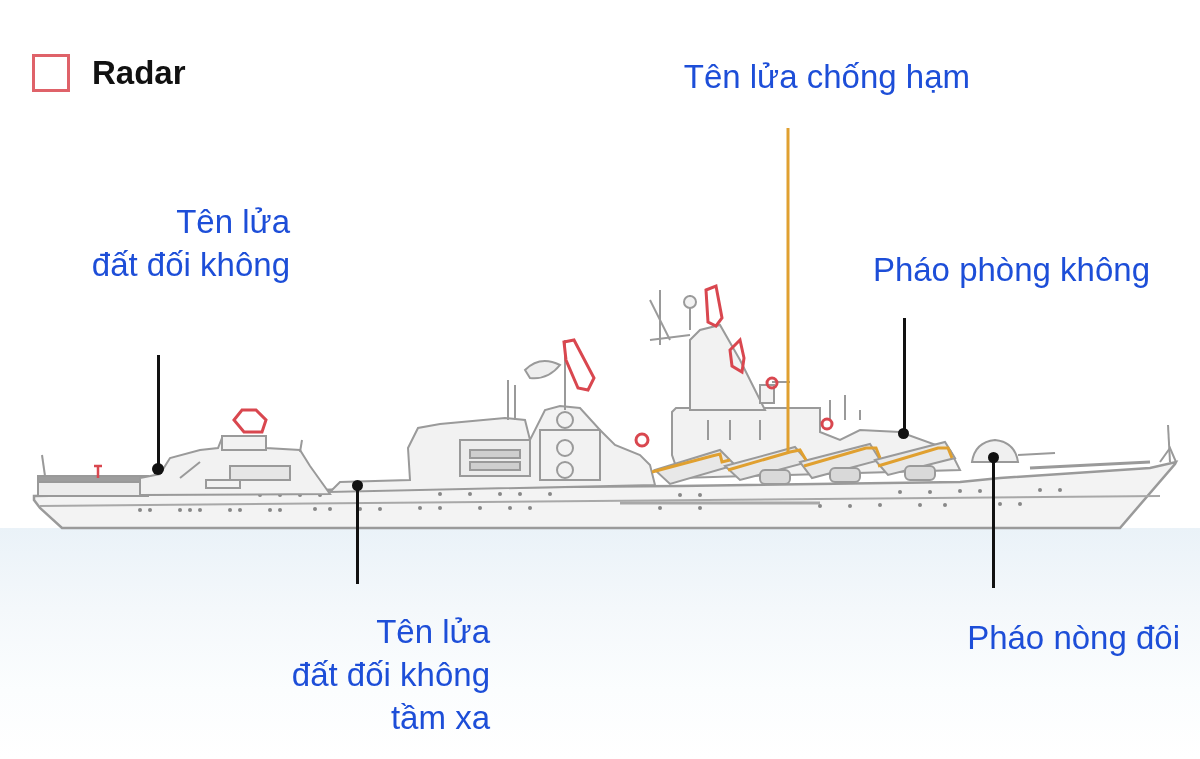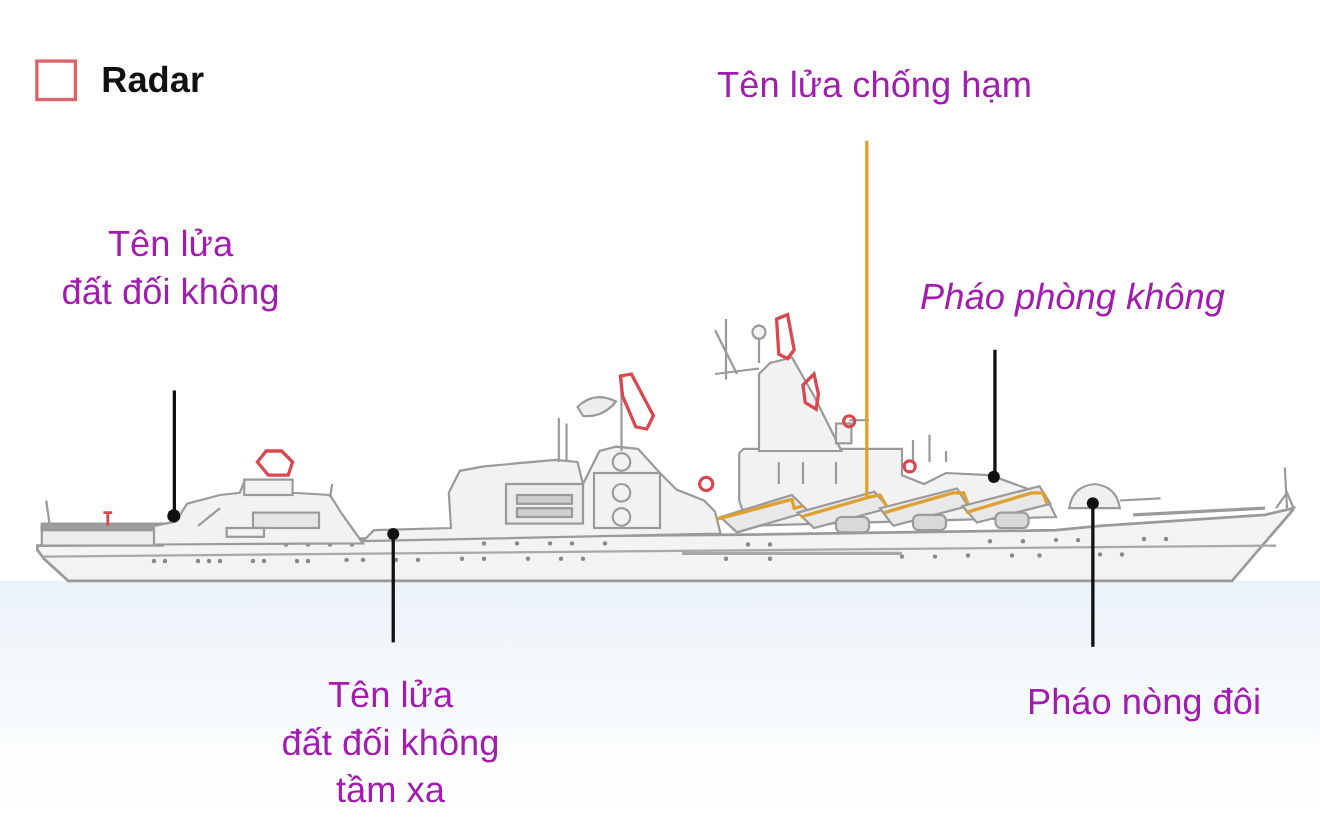--- a/index.html
+++ b/index.html
@@ -3,21 +3,21 @@
 <meta charset="utf-8">
 <style>
   html, body { margin:0; padding:0; }
   body {
     width:1200px; height:759px; position:relative; overflow:hidden;
     background:#ffffff;
     font-family:"Liberation Sans", sans-serif;
     color:#111;
   }
   .label {
-    position:absolute; font-size:33px; line-height:43px; text-align:center; color:#a21caf;
+    position:absolute; font-size:33px; line-height:43px; text-align:right; color:#1d4ed8;
     white-space:nowrap;
   }
   .label span { display:block; }
   .legend { position:absolute; left:32px; top:54px; display:flex; align-items:center; }
   .legend-box { width:38px; height:38px; border:3px solid #d9474f; box-sizing:border-box; opacity:0.85; }
   .legend-text { margin-left:22px; font-size:33px;font-weight:bold; }
   .water {
     position:absolute; left:0; top:528px; width:1200px; height:231px;
     background:linear-gradient(#eaf2f8 0%, #f4f8fb 35%, #fbfdfe 70%, #ffffff 100%);
   }
@@ -196,21 +196,21 @@
 
 <div class="label" style="left:620px; top:55px; width:350px;">
   <span>Tên lửa chống hạm</span>
 </div>
 
 <div class="label" style="left:20px; top:200px; width:270px;">
   <span>Tên lửa</span>
   <span>đất đối không</span>
 </div>
 
-<div class="label" style="left:800px; top:248px; width:350px;font-style:italic;">
+<div class="label" style="left:800px; top:248px; width:350px;">
   <span>Pháo phòng không</span>
 </div>
 
 <div class="label" style="left:220px; top:610px; width:270px;">
   <span>Tên lửa</span>
   <span>đất đối không</span>
   <span>tầm xa</span>
 </div>
 
 <div class="label" style="left:900px; top:616px; width:280px;">

